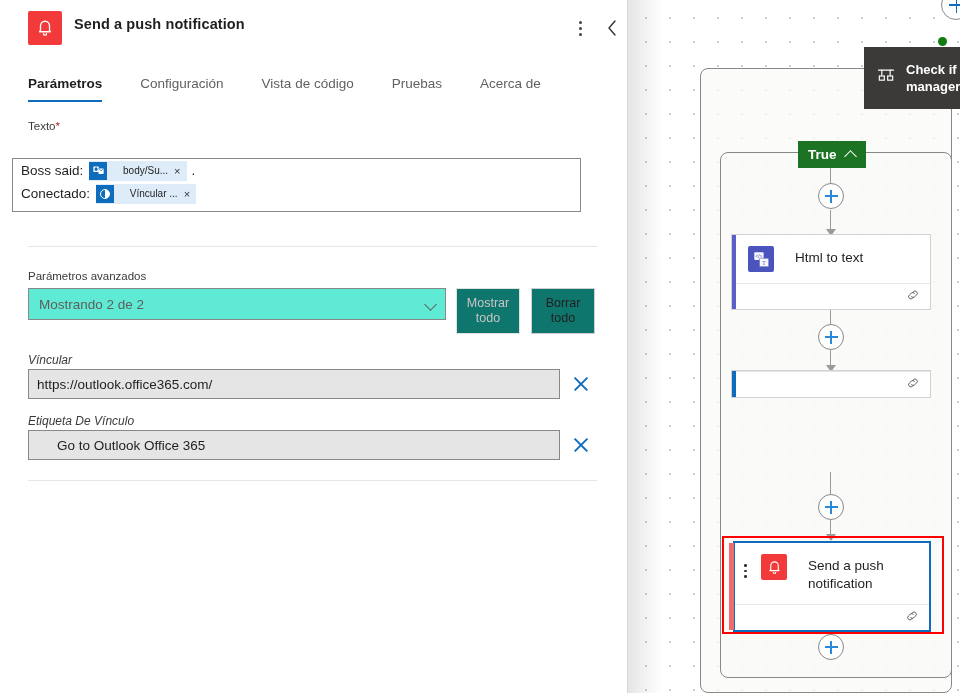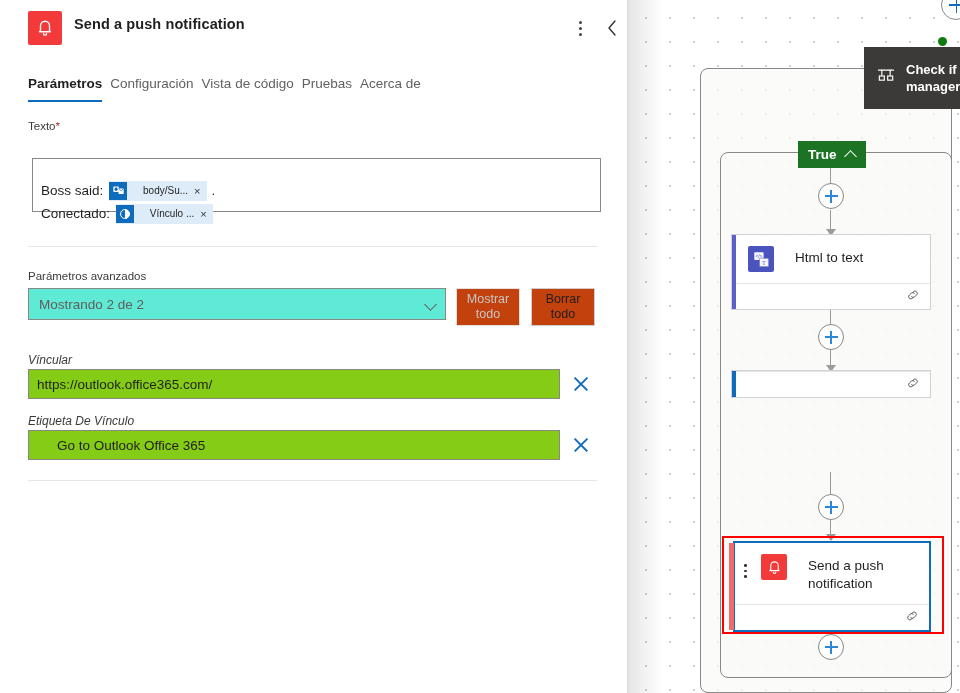--- a/index.html
+++ b/index.html
@@ -47,21 +47,21 @@
     cursor: pointer;
   }
   #more-btn { left: 566px; }
   #collapse-btn { left: 598px; }
   .dots { display: flex; flex-direction: column; gap: 3px; align-items: center; }
   .dots i { width: 3px; height: 3px; border-radius: 50%; background: #444; display: block; }
 
   
   .tabs {
     position: absolute; left: 28px; top: 76px;
-    display: flex; align-items: flex-end; gap: 8px;
+    display: flex; align-items: flex-end; gap: 38px;
   }
   .tab {
     font-size: 13.5px; color: #616161;
     padding-bottom: 9px;
     cursor: pointer; white-space: nowrap;
     border-bottom: 2px solid transparent;
   }
   .tab.active {
     color: #201f1e; font-weight: 700;
     border-bottom: 2.5px solid #0f6cbd;
@@ -70,25 +70,25 @@
   
   .form { position: absolute; left: 0; top: 120px; width: 628px; }
   .field-label {
     font-size: 11.5px; color: #3b3a39;
     margin: 0 0 4px 28px;
   }
   .req { color: #a4262c; }
 
   
   .token-box {
-    position: absolute; left: 32px; top: 38px;
+    position: absolute; left: 12px; top: 38px;
     width: 569px; height: 54px;
     border: 1px solid #8a8886;
     background: #fff;
-    padding: 20px 8px;
+    padding: 0 8px;
   }
   .token-line {
     display: flex; align-items: center;
     height: 23px;
     font-size: 13.5px; color: #201f1e;
   }
   .token-line .lbl { white-space: pre; }
   .token {
     display: inline-flex; align-items: center;
     height: 20px;
@@ -125,38 +125,38 @@
     cursor: pointer;
   }
   .chev-d {
     position: absolute; right: 10px; top: 11px;
     width: 9px; height: 9px;
     border-left: 1.4px solid #605e5c; border-bottom: 1.4px solid #605e5c;
     transform: rotate(-45deg);
   }
   .sbtn {
     position: absolute; top: 18px;
-    width: 64px; height: 38px;
-    border: 1px solid #d0cece; background: #c2410c;
+    width: 64px; height: 46px;
+    border: 1px solid #d0cece; background: #0f766e;
     font-family: "Liberation Sans", sans-serif;
     font-size: 12.5px; line-height: 15px;
     color: #201f1e;
     cursor: pointer;
     display: flex; align-items: center; justify-content: center;
     text-align: center;
   }
   #show-all-btn { left: 456px; color: #c8c6c4; border-color: #e3e1df; cursor: default; }
   #clear-all-btn { left: 531px; }
 
   
   .lf-label { position: absolute; left: 28px; font-size: 12px; color: #3b3a39; font-style: italic; }
   .text-input {
     position: absolute; left: 28px;
     width: 532px; height: 30px;
-    border: 1px solid #8a8886; background: #84cc16;
+    border: 1px solid #8a8886; background: #e5e5e5;
     display: flex; align-items: center;
     padding: 0 8px;
     font-size: 13.5px; color: #201f1e;
   }
   .xbtn {
     position: absolute; left: 570px;
     width: 22px; height: 22px; cursor: pointer;
   }
   .xbtn::before, .xbtn::after {
     content: ""; position: absolute; left: 2px; top: 10px;
@@ -375,21 +375,21 @@
         </div>
         <div class="token-line">
           <span class="lbl">Conectado: </span>
           <span class="token">
             <span class="tok-ico">
               <svg width="12" height="12" viewBox="0 0 16 16">
                 <circle cx="8" cy="8" r="6" fill="none" stroke="#ffffff" stroke-width="1.3"></circle>
                 <path d="M8 2 A6 6 0 0 1 8 14 Z" fill="#ffffff"></path>
               </svg>
             </span>
-            <span class="tok-txt">Vínculo ...</span>
+            <span class="tok-txt">Víncular ...</span>
             <span class="tok-x">×</span>
           </span>
         </div>
       </div>
 
       <div class="divider" style="top:126px;"></div>
 
       <div class="adv-wrap">
         <div class="field-label">Parámetros avanzados</div>
         <div class="select-box">

